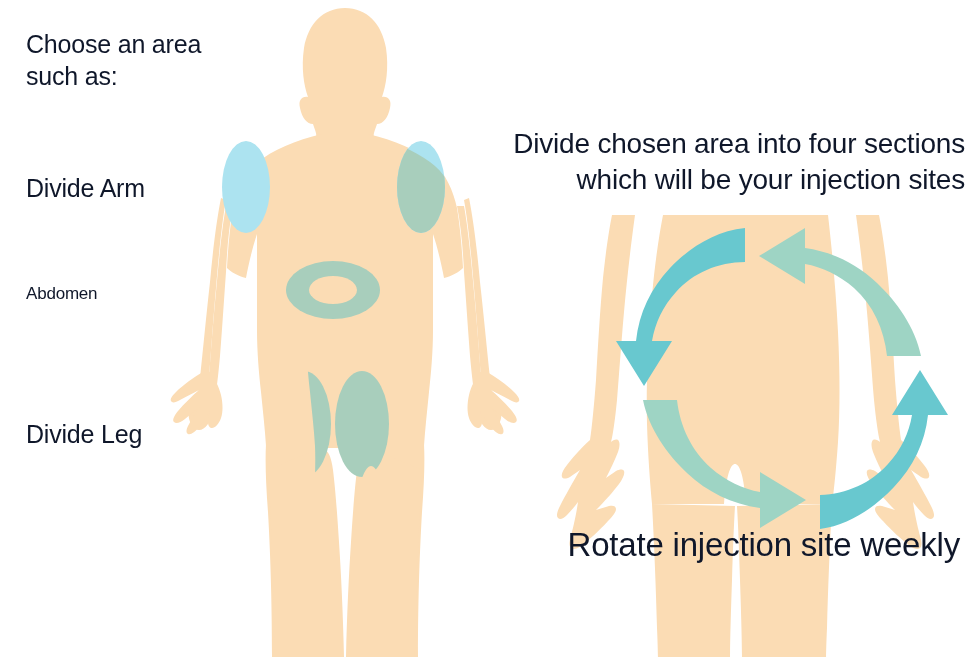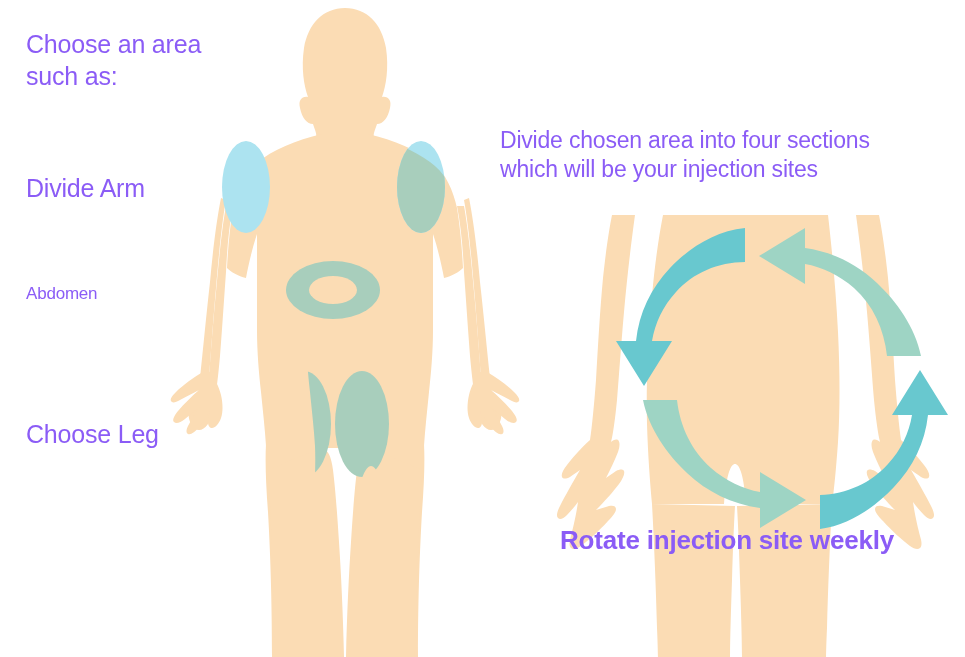--- a/index.html
+++ b/index.html
@@ -9,37 +9,37 @@
     font-family:"Liberation Sans", sans-serif;
     overflow:hidden;
     position:relative;
   }
   #infographic{
     position:absolute;inset:0;
     width:965px;height:657px;
   }
   .label{
     position:absolute;
-    color:#8b5cf6;
+    color:#0f172a;
     font-weight:400;
     letter-spacing:-0.2px;
     white-space:pre-line;
     line-height:1.28;
   }
   #intro-label{ left:26px; top:28px; font-size:25px; }
   #label-upper-arm{ left:26px; top:172px; font-size:25px; }
   #label-abdomen{  left:26px; top:283px; font-size:17px; }
   #label-upper-leg{ left:26px; top:418px; font-size:25px; }
   #right-heading{
     left:500px; top:126px; width:465px;
-    font-size:23px; text-align:left;
+    font-size:28px; text-align:right;
   }
   #rotate-caption{
     left:560px; top:524px; width:400px;
-    font-size:26px; text-align:left;font-weight:bold;
+    font-size:33px; text-align:right;
   }
 </style>
 </head>
 <body>
 
 <svg id="infographic" viewBox="0 0 965 657" xmlns="http://www.w3.org/2000/svg">
   <defs>
     <clipPath id="clip-left-body">
       <path d="M345,8 C365,8 381,22 385,46 C388,66 386,84 382,96
                C381,104 378,110 374,113
@@ -363,18 +363,18 @@
   </g>
 </svg>
 
 <div class="label" id="intro-label">Choose an area
 such as:</div>
 
 <div class="label" id="label-upper-arm">Divide Arm</div>
 
 <div class="label" id="label-abdomen">Abdomen</div>
 
-<div class="label" id="label-upper-leg">Choose Leg</div>
+<div class="label" id="label-upper-leg">Divide Leg</div>
 
 <div class="label" id="right-heading">Divide chosen area into four sections
 which will be your injection sites</div>
 
 <div class="label" id="rotate-caption">Rotate injection site weekly</div>
 
 </body></html>

